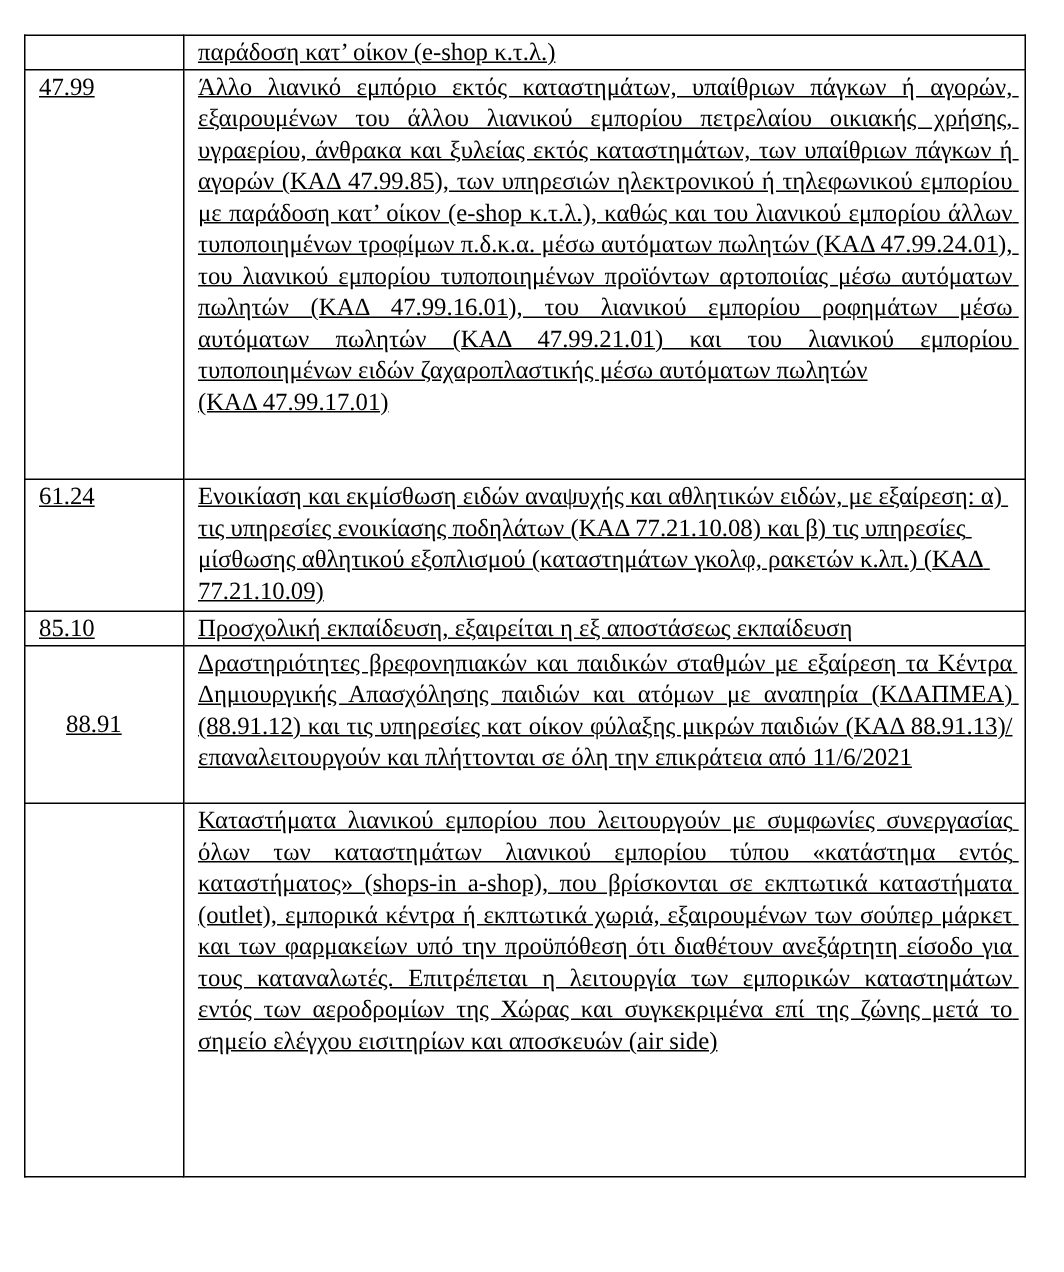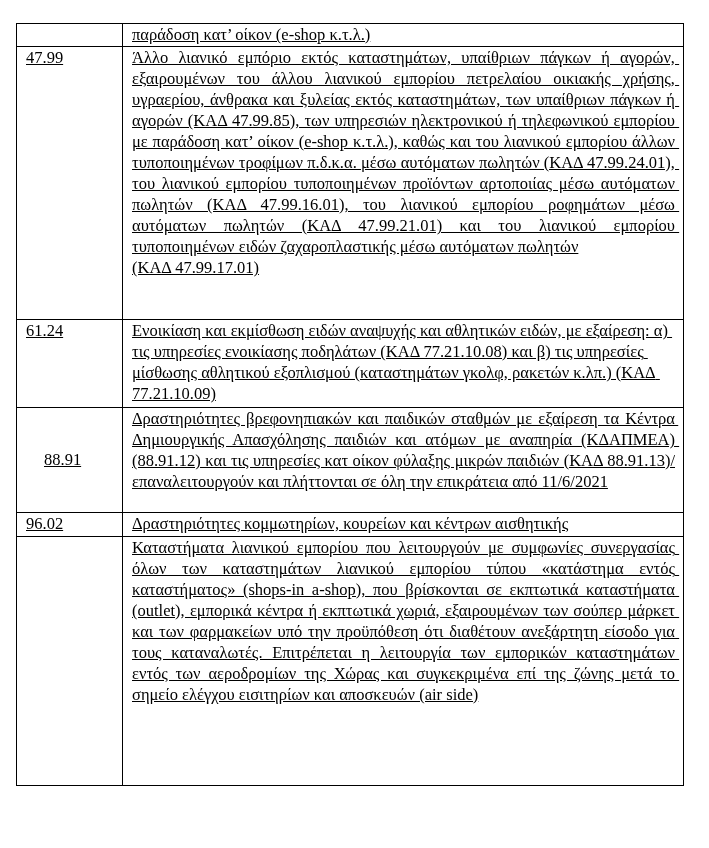--- a/index.html
+++ b/index.html
@@ -65,27 +65,27 @@
       </tr>
       <tr style="height:273px">
         <td class="code-cell">47.99</td>
         <td class="desc-cell justify">Άλλο λιανικό εμπόριο εκτός καταστημάτων, υπαίθριων πάγκων ή αγορών, εξαιρουμένων του άλλου λιανικού εμπορίου πετρελαίου οικιακής χρήσης, υγραερίου, άνθρακα και ξυλείας εκτός καταστημάτων, των υπαίθριων πάγκων ή αγορών (ΚΑΔ 47.99.85), των υπηρεσιών ηλεκτρονικού ή τηλεφωνικού εμπορίου με παράδοση κατ’ οίκον (e-shop κ.τ.λ.), καθώς και του λιανικού εμπορίου άλλων τυποποιημένων τροφίμων π.δ.κ.α. μέσω αυτόματων πωλητών (ΚΑΔ 47.99.24.01), του λιανικού εμπορίου τυποποιημένων προϊόντων αρτοποιίας μέσω αυτόματων πωλητών (ΚΑΔ 47.99.16.01), του λιανικού εμπορίου ροφημάτων μέσω αυτόματων πωλητών (ΚΑΔ 47.99.21.01) και του λιανικού εμπορίου τυποποιημένων ειδών ζαχαροπλαστικής μέσω αυτόματων πωλητών
 (ΚΑΔ 47.99.17.01)</td>
       </tr>
       <tr style="height:88px">
         <td class="code-cell">61.24</td>
         <td class="desc-cell">Ενοικίαση και εκμίσθωση ειδών αναψυχής και αθλητικών ειδών, με εξαίρεση: α) τις υπηρεσίες ενοικίασης ποδηλάτων (ΚΑΔ 77.21.10.08) και β) τις υπηρεσίες μίσθωσης αθλητικού εξοπλισμού (καταστημάτων γκολφ, ρακετών κ.λπ.) (ΚΑΔ 77.21.10.09)</td>
       </tr>
+      <tr style="height:18px">
+        <td class="code-cell">85.10</td>
+        <td class="desc-cell">Προσχολική εκπαίδευση, εξαιρείται η εξ αποστάσεως εκπαίδευση</td>
+      </tr>
       <tr style="height:105px">
         <td class="code-cell vmid">88.91</td>
         <td class="desc-cell justify">Δραστηριότητες βρεφονηπιακών και παιδικών σταθμών με εξαίρεση τα Κέντρα Δημιουργικής Απασχόλησης παιδιών και ατόμων με αναπηρία (ΚΔΑΠΜΕΑ) (88.91.12) και τις υπηρεσίες κατ οίκον φύλαξης μικρών παιδιών (ΚΑΔ 88.91.13)/επαναλειτουργούν και πλήττονται σε όλη την επικράτεια από 11/6/2021</td>
-      </tr>
-      <tr style="height:24px">
-        <td class="code-cell">96.02</td>
-        <td class="desc-cell">Δραστηριότητες κομμωτηρίων, κουρείων και κέντρων αισθητικής</td>
       </tr>
       <tr style="height:249px">
         <td class="code-cell"></td>
         <td class="desc-cell justify">Καταστήματα λιανικού εμπορίου που λειτουργούν με συμφωνίες συνεργασίας όλων των καταστημάτων λιανικού εμπορίου τύπου «κατάστημα εντός καταστήματος» (shops-in a-shop), που βρίσκονται σε εκπτωτικά καταστήματα (outlet), εμπορικά κέντρα ή εκπτωτικά χωριά, εξαιρουμένων των σούπερ μάρκετ και των φαρμακείων υπό την προϋπόθεση ότι διαθέτουν ανεξάρτητη είσοδο για τους καταναλωτές. Επιτρέπεται η λειτουργία των εμπορικών καταστημάτων εντός των αεροδρομίων της Χώρας και συγκεκριμένα επί της ζώνης μετά το σημείο ελέγχου εισιτηρίων και αποσκευών (air side)</td>
       </tr>
     </tbody>
   </table>
 </div>
 
 </body></html>

